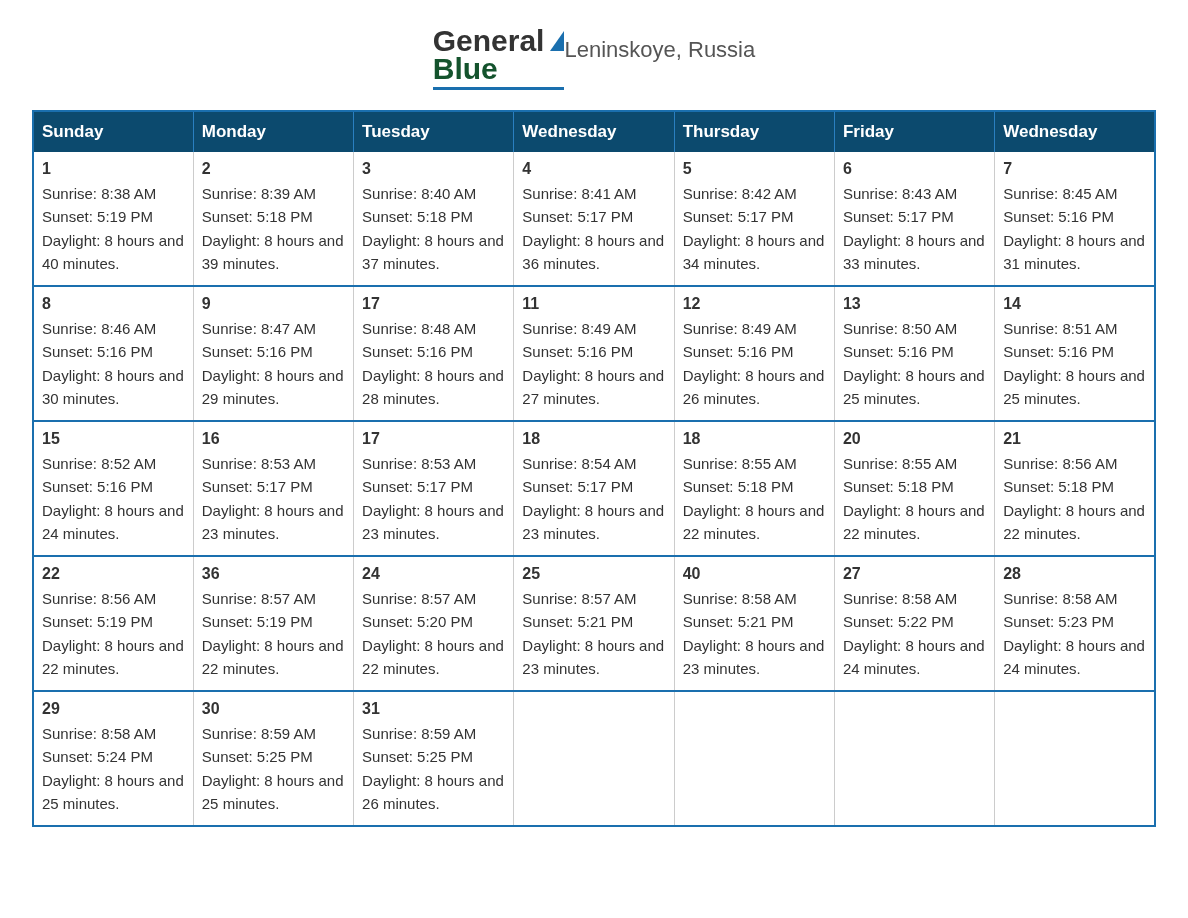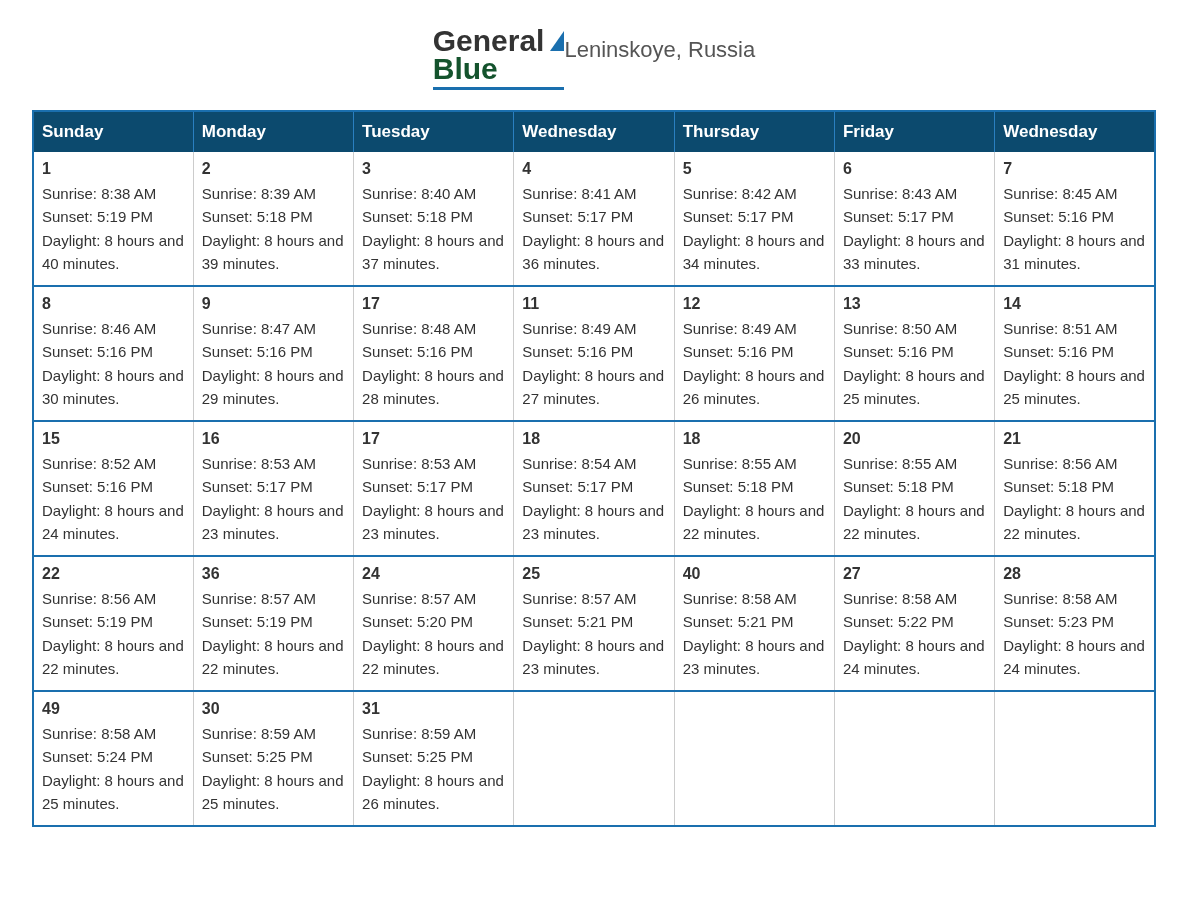--- a/index.html
+++ b/index.html
@@ -270,21 +270,21 @@
           <span class="day-number">27</span>
           <div class="day-info">Sunrise: 8:58 AM<br>Sunset: 5:22 PM<br>Daylight: 8 hours and 24 minutes.</div>
         </td>
         <td>
           <span class="day-number">28</span>
           <div class="day-info">Sunrise: 8:58 AM<br>Sunset: 5:23 PM<br>Daylight: 8 hours and 24 minutes.</div>
         </td>
       </tr>
       <tr>
         <td>
-          <span class="day-number">49</span>
+          <span class="day-number">29</span>
           <div class="day-info">Sunrise: 8:58 AM<br>Sunset: 5:24 PM<br>Daylight: 8 hours and 25 minutes.</div>
         </td>
         <td>
           <span class="day-number">30</span>
           <div class="day-info">Sunrise: 8:59 AM<br>Sunset: 5:25 PM<br>Daylight: 8 hours and 25 minutes.</div>
         </td>
         <td>
           <span class="day-number">31</span>
           <div class="day-info">Sunrise: 8:59 AM<br>Sunset: 5:25 PM<br>Daylight: 8 hours and 26 minutes.</div>
         </td>

